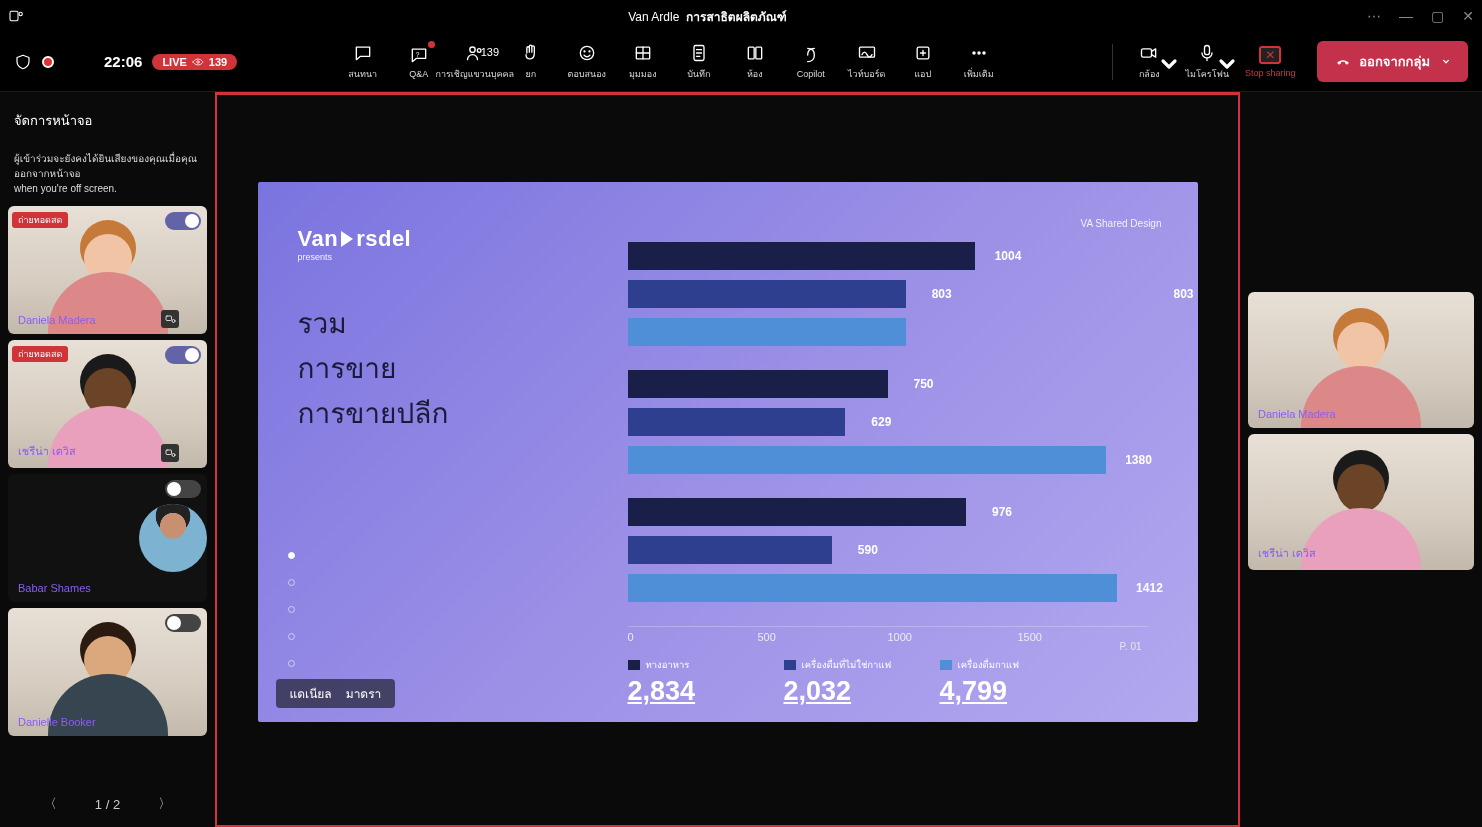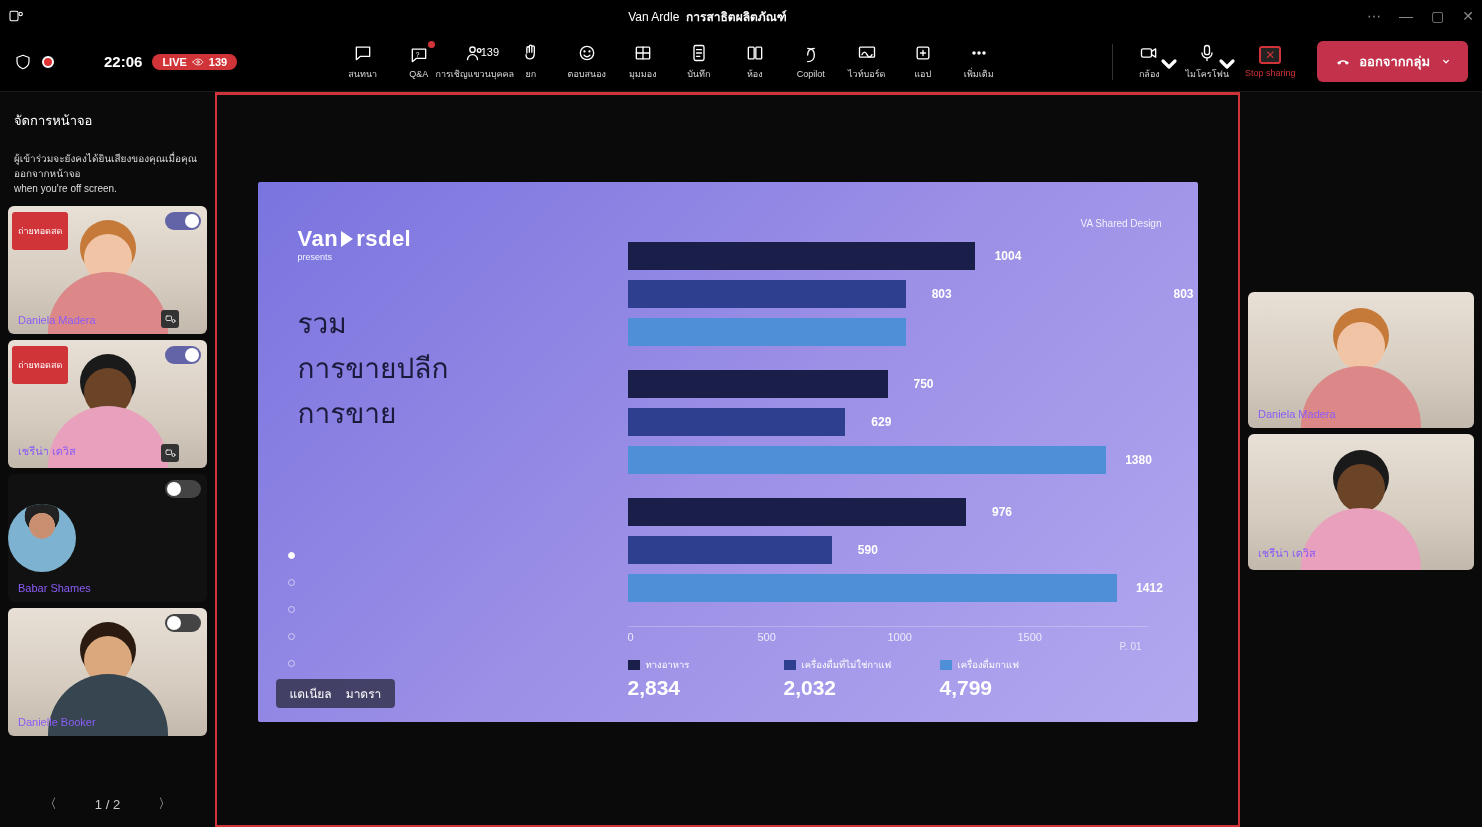--- a/index.html
+++ b/index.html
@@ -39,24 +39,24 @@
   .leave-btn .chev2 { width: 8px; height: 8px; margin-left: 4px; }
 
   .main { display: flex; height: calc(100% - 92px); }
   .left-panel { width: 215px; background: #0a0a0a; display: flex; flex-direction: column; padding: 0; position: relative; }
   .lp-header { padding: 18px 14px 10px; }
   .lp-title { font-size: 13px; font-weight: 400; color: #fff; }
   .lp-sub { font-size: 10px; color: #ddd; margin-top: 20px; line-height: 1.5; }
 
   .thumbs { flex: 1; overflow-y: auto; padding: 0 8px; display: flex; flex-direction: column; gap: 6px; }
   .thumb { position: relative; background: #1a1a1a; border-radius: 6px; height: 128px; overflow: hidden; }
-  .thumb.avatar { background: #111; display: flex; align-items: center; justify-content: flex-start; }
+  .thumb.avatar { background: #111; display: flex; align-items: center; justify-content: flex-end; }
   .thumb .av-circle { width: 68px; height: 68px; border-radius: 50%; background: linear-gradient(180deg,#6ab 0%,#389 100%); display:flex; align-items:center; justify-content:center; overflow:hidden; }
   .thumb .name { position: absolute; left: 6px; bottom: 6px; font-size: 11px; color: #8b5cf6; background: rgba(0,0,0,0.0); padding: 2px 4px; }
-  .thumb .badge { position: absolute; left: 4px; top: 6px; background: #d13438; font-size: 9px; padding: 12px 6px; border-radius: 3px; }
+  .thumb .badge { position: absolute; left: 4px; top: 6px; background: #d13438; font-size: 9px; padding: 1px 6px; border-radius: 3px; }
   .thumb .spotlight-icon { position:absolute; right: 28px; bottom: 6px; width:18px; height:18px; background:#333; border-radius:3px; display:flex; align-items:center; justify-content:center; }
   .thumb .toggle { position: absolute; right: 6px; top: 6px; width: 36px; height: 18px; border-radius: 10px; background: #444; }
   .thumb .toggle.on { background: #6264a7; }
   .thumb .toggle::after { content:''; position:absolute; top:2px; width:14px; height:14px; border-radius:50%; background:#fff; }
   .thumb .toggle.on::after { right:2px; } .thumb .toggle.off::after { left:2px; }
 
   .pager { height: 46px; display: flex; align-items: center; justify-content: center; gap: 38px; color: #ccc; font-size: 13px; }
   .pager .arrow { cursor: pointer; }
 
   .stage { flex: 1; position: relative; background: #0a0a0a; padding: 0; }
@@ -79,21 +79,21 @@
   .bar { height: 100%; position: relative; }
   .bar.c1 { background: #1a1f4a; } .bar.c2 { background: #2f3f8f; } .bar.c3 { background: #4f8fd8; }
   .bar-val { position: absolute; right: -46px; top: 50%; transform: translateY(-50%); font-size: 12px; color: #fff; font-weight:600; }
   .axis { display: flex; gap: 0; font-size: 11px; color: #fff; margin-top: 6px; border-top:1px solid rgba(255,255,255,.3); padding-top:4px; opacity:.8; }
   .axis span { width: 33.3%; }
   .legend { display: flex; gap: 26px; margin-top: 14px; }
   .leg { width: 130px; }
   .leg .swatch-row { display:flex; align-items:center; gap:6px; font-size: 9.5px; }
   .leg .swatch { width: 12px; height: 10px; }
   .leg .swatch.c1{background:#1a1f4a;} .leg .swatch.c2{background:#2f3f8f;} .leg .swatch.c3{background:#4f8fd8;}
-  .leg .leg-val { font-size: 21px; font-weight: 700; margin-top: 4px; }
+  .leg .leg-val { font-size: 27px; font-weight: 700; margin-top: 4px; text-decoration: underline; }
 
   .presenter-pill { position: absolute; left: 18px; bottom: 14px; background: rgba(40,40,60,.75); border-radius: 4px; padding: 5px 14px; font-size: 12px; display:flex; gap:14px; }
 
   .right-rail { width: 242px; background: #0a0a0a; display: flex; flex-direction: column; gap: 6px; padding: 200px 8px 0; }
   .right-rail .thumb { height: 136px; }
 
   svg { fill: none; stroke: currentColor; stroke-width: 1.6; stroke-linecap: round; stroke-linejoin: round; }
   .thumb .bg-room { position:absolute; inset:0; background: linear-gradient(180deg,#e8e0d6 0%,#d6ccc0 60%,#c2b8ac 100%); }
   .thumb .head { position:absolute; left:50%; top:22%; transform:translateX(-50%); width:48px; height:48px; border-radius:50%; }
   .thumb .body { position:absolute; left:50%; bottom:0; transform:translateX(-50%); width:120px; height:62px; border-radius:60px 60px 0 0; }
@@ -330,22 +330,22 @@
 
   <div class="stage">
     <div class="share-border"></div>
     <div class="slide-wrap">
       <div class="slide">
         <div class="brand">Van<span class="tri"></span>rsdel</div>
         <div class="presents">presents</div>
         <div class="vr-tag">VA Shared Design</div>
         <div class="heading">
           <div>รวม</div>
+          <div>การขาย</div>
           <div>การขายปลีก</div>
-          <div>การขาย</div>
         </div>
         <div class="page-points">
           <span class="active"></span>
             <span></span>
             <span></span>
             <span></span>
             <span></span>
         </div>
         <div class="chart" id="chart">
             <div class="bar-group" style="position: relative;">

